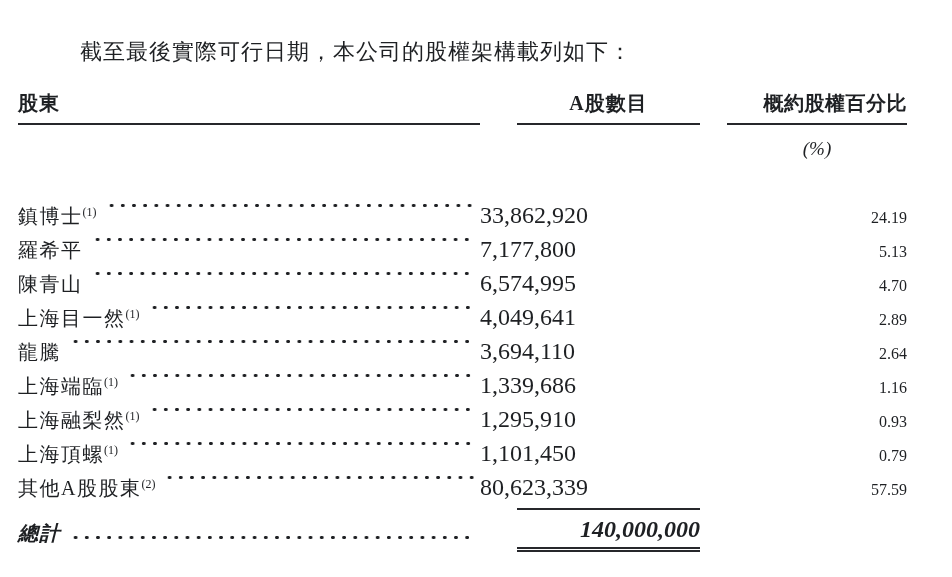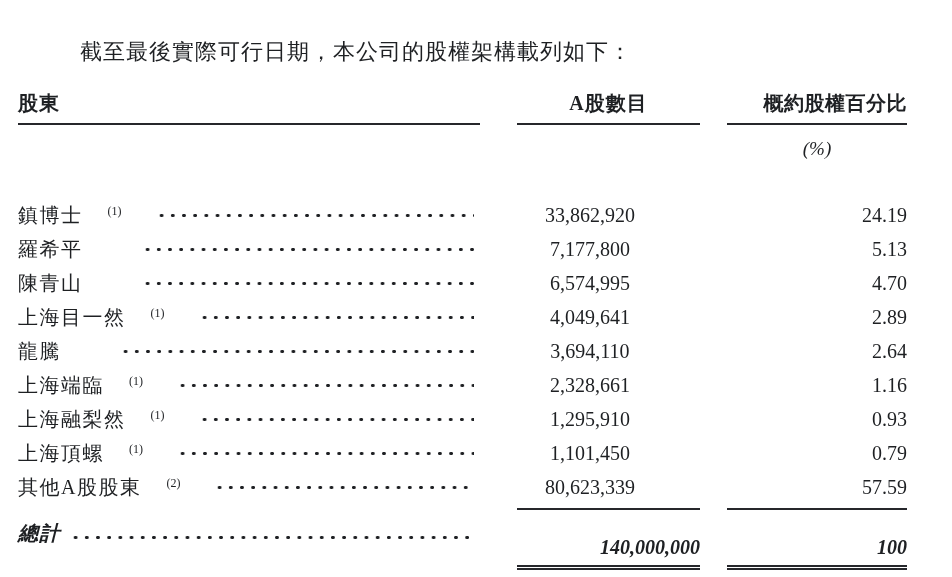--- a/index.html
+++ b/index.html
@@ -56,62 +56,61 @@
   .rows { margin-top: 42px; }
   .row {
     display: flex;
     align-items: baseline;
     height: 34px;
     font-size: 20px;
   }
   .name-cell {
     width: 462px;
     display: flex;
-    align-items: center;
+    align-items: flex-start;
     white-space: nowrap;
     letter-spacing: 1.5px;
-    gap: 25px;
   }
   .note {
     font-size: 12px;
     align-self: flex-start;
     padding-top: 2px;
     letter-spacing: 0;
   }
   .leader {
     flex: 1 1 auto;
     height: 5px;
     margin: 0 6px 1px 9px;
     background-image: radial-gradient(circle, var(--tc) 1.6px, transparent 1.9px);
     background-size: 11.2px 5px;
     background-position: 0 60%;
     background-repeat: repeat-x;
   }
-  .c2 { width: 220px; text-align: center; font-size: 20px; }
-  .c3 { width: 207px; text-align: right; font-size: 20px; }
+  .c2 { width: 220px; text-align: left; font-size: 24px; }
+  .c3 { width: 207px; text-align: right; font-size: 16px; }
 
   .total-row { display: flex; font-weight: 700; font-style: italic; }
   .t1 {
     width: 462px;
     display: flex;
     align-items: baseline;
     padding-top: 12px;
     font-size: 20px;
     letter-spacing: 1.5px;
     white-space: nowrap;
   }
   .t2 { width: 220px; }
   .t3 { width: 207px; }
   .rulebox {
     border-top: 2px solid var(--rule);
     border-bottom: 5px double var(--rule);
     text-align: right;
-    font-size: 20px;
+    font-size: 24px;
     line-height: 26px;
-    padding: 24px 0 5px 0;
+    padding: 6px 0 5px 0;
   }
   .t2 .rulebox { margin-left: 37px; width: 183px; }
   .t3 .rulebox { margin-left: 27px; width: 180px; }
 </style>
 </head>
 <body>
 
 <div class="page">
 
   <p class="intro">截至最後實際可行日期，本公司的股權架構載列如下：</p>
@@ -181,21 +180,21 @@
         <div class="c2">3,694,110</div>
         <div class="c3">2.64</div>
       </div>
 
       <div class="row">
         <div class="name-cell">
           <span>上海端臨</span>
             <span class="note">(1)</span>
           <span class="leader"></span>
         </div>
-        <div class="c2">2,328,661</div>
+        <div class="c2">1,339,686</div>
         <div class="c3">1.16</div>
       </div>
 
       <div class="row">
         <div class="name-cell">
           <span>上海融梨然</span>
             <span class="note">(1)</span>
           <span class="leader"></span>
         </div>
         <div class="c2">1,295,910</div>
@@ -225,19 +224,16 @@
     </div>
 
     <div class="total-row">
       <div class="t1">
         <span>總計</span>
         <span class="leader"></span>
       </div>
       <div class="t2">
         <div class="rulebox">140,000,000</div>
       </div>
-      <div class="t3">
-        <div class="rulebox">100</div>
-      </div>
     </div>
 
   </div>
 </div>
 
 </body></html>

